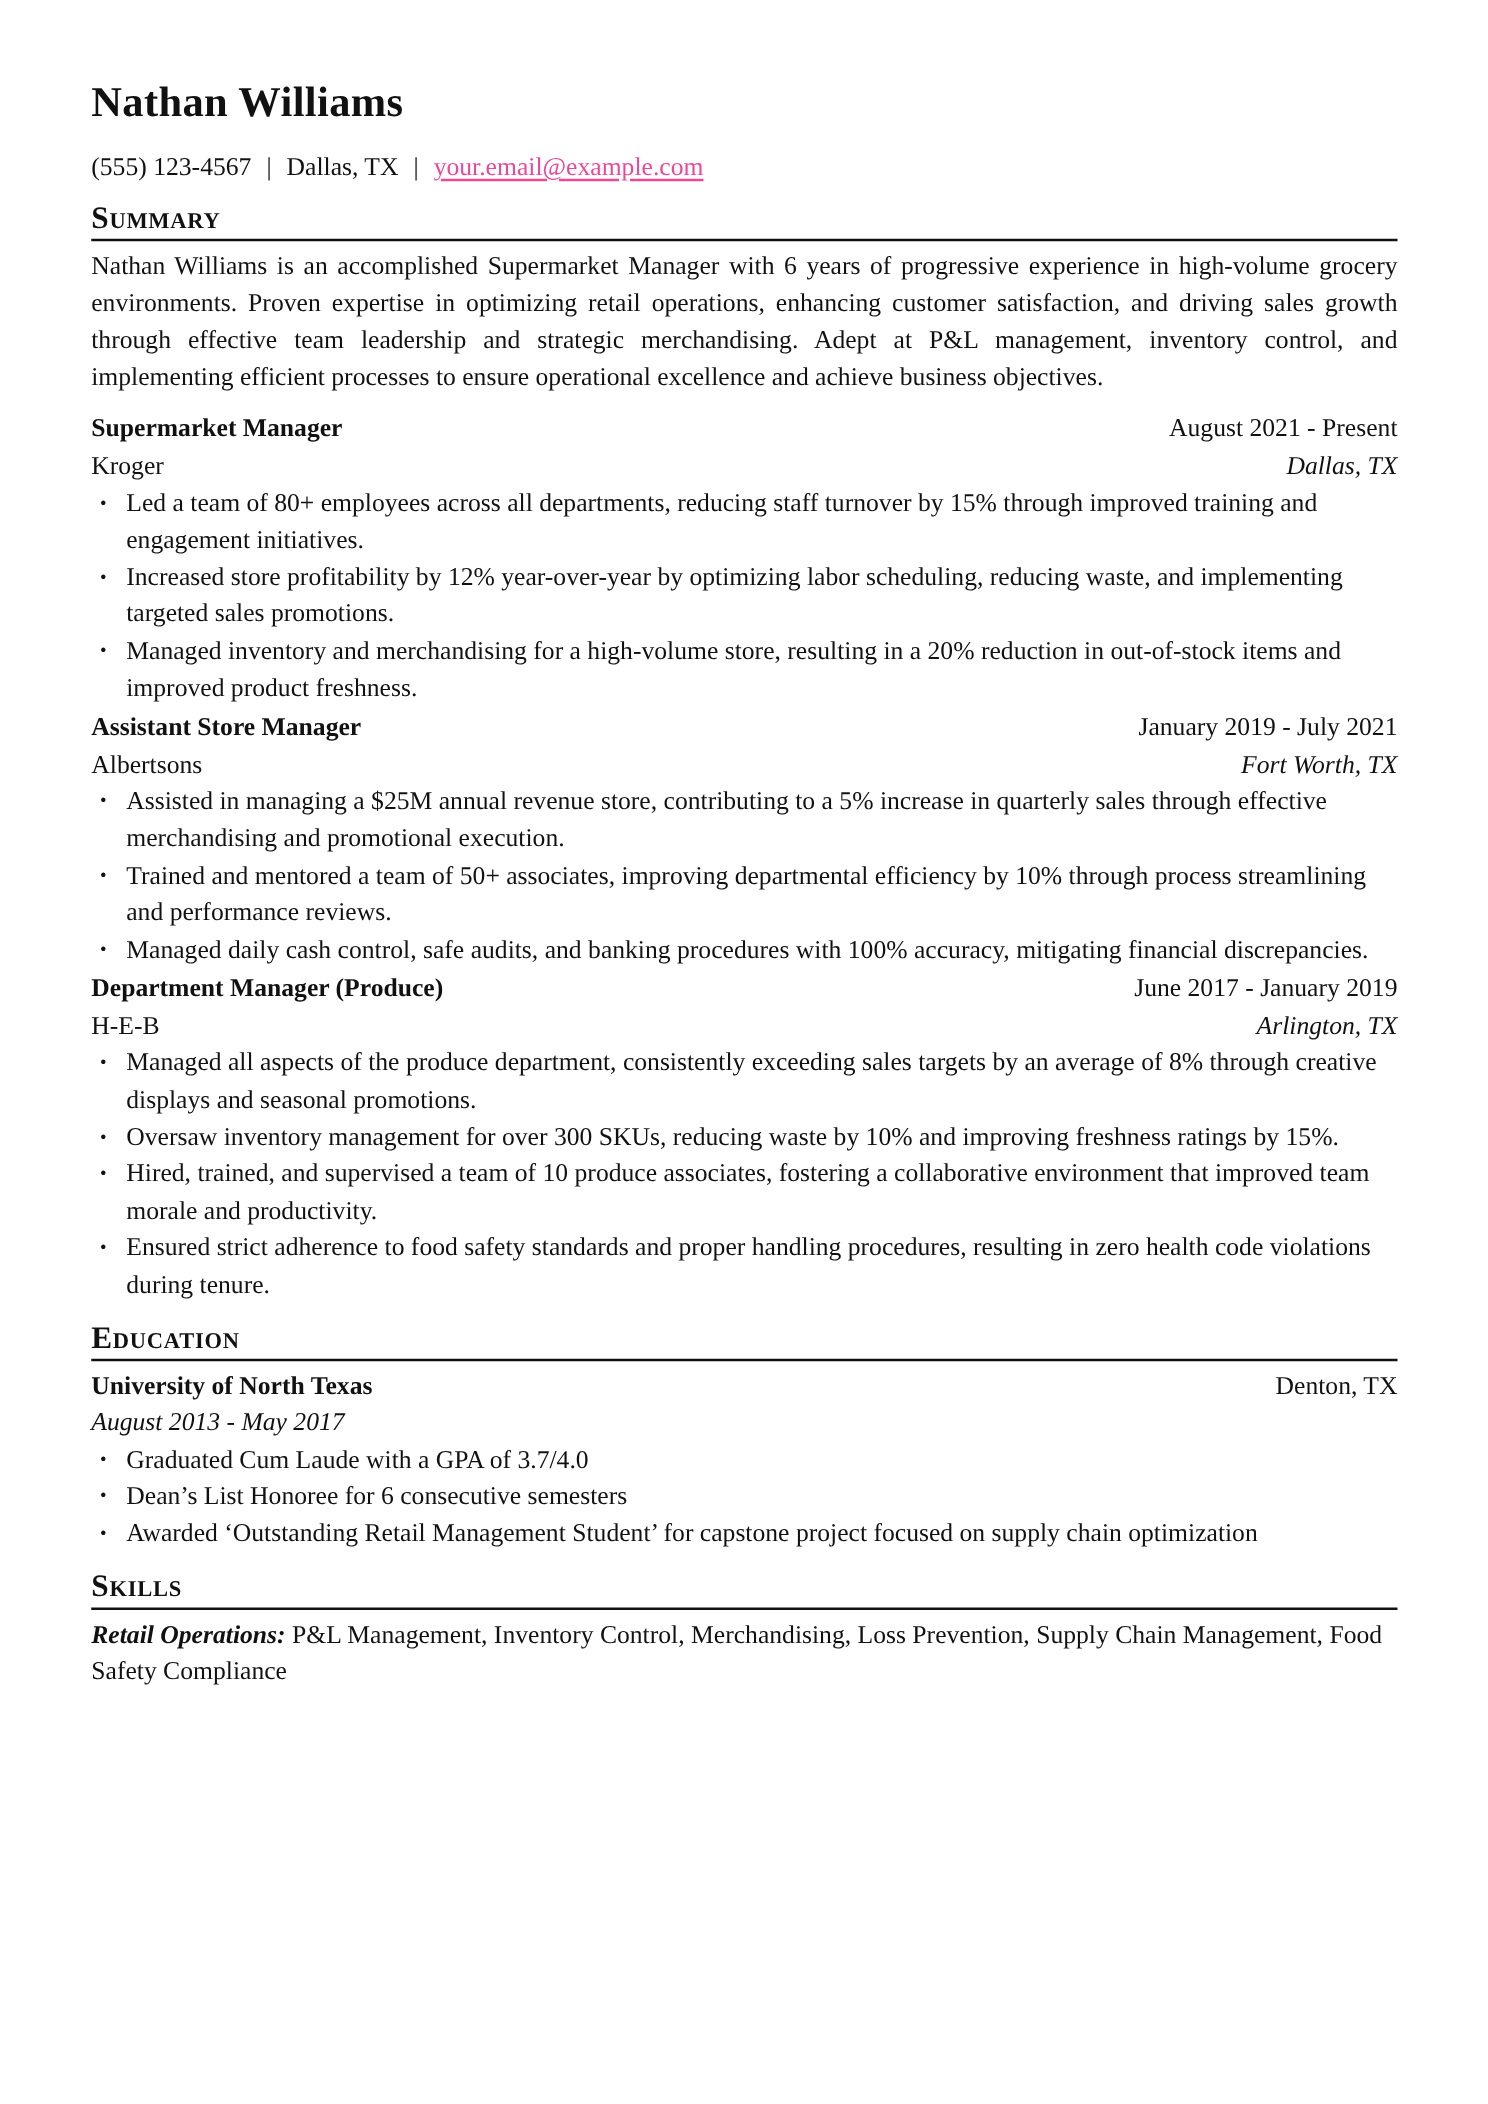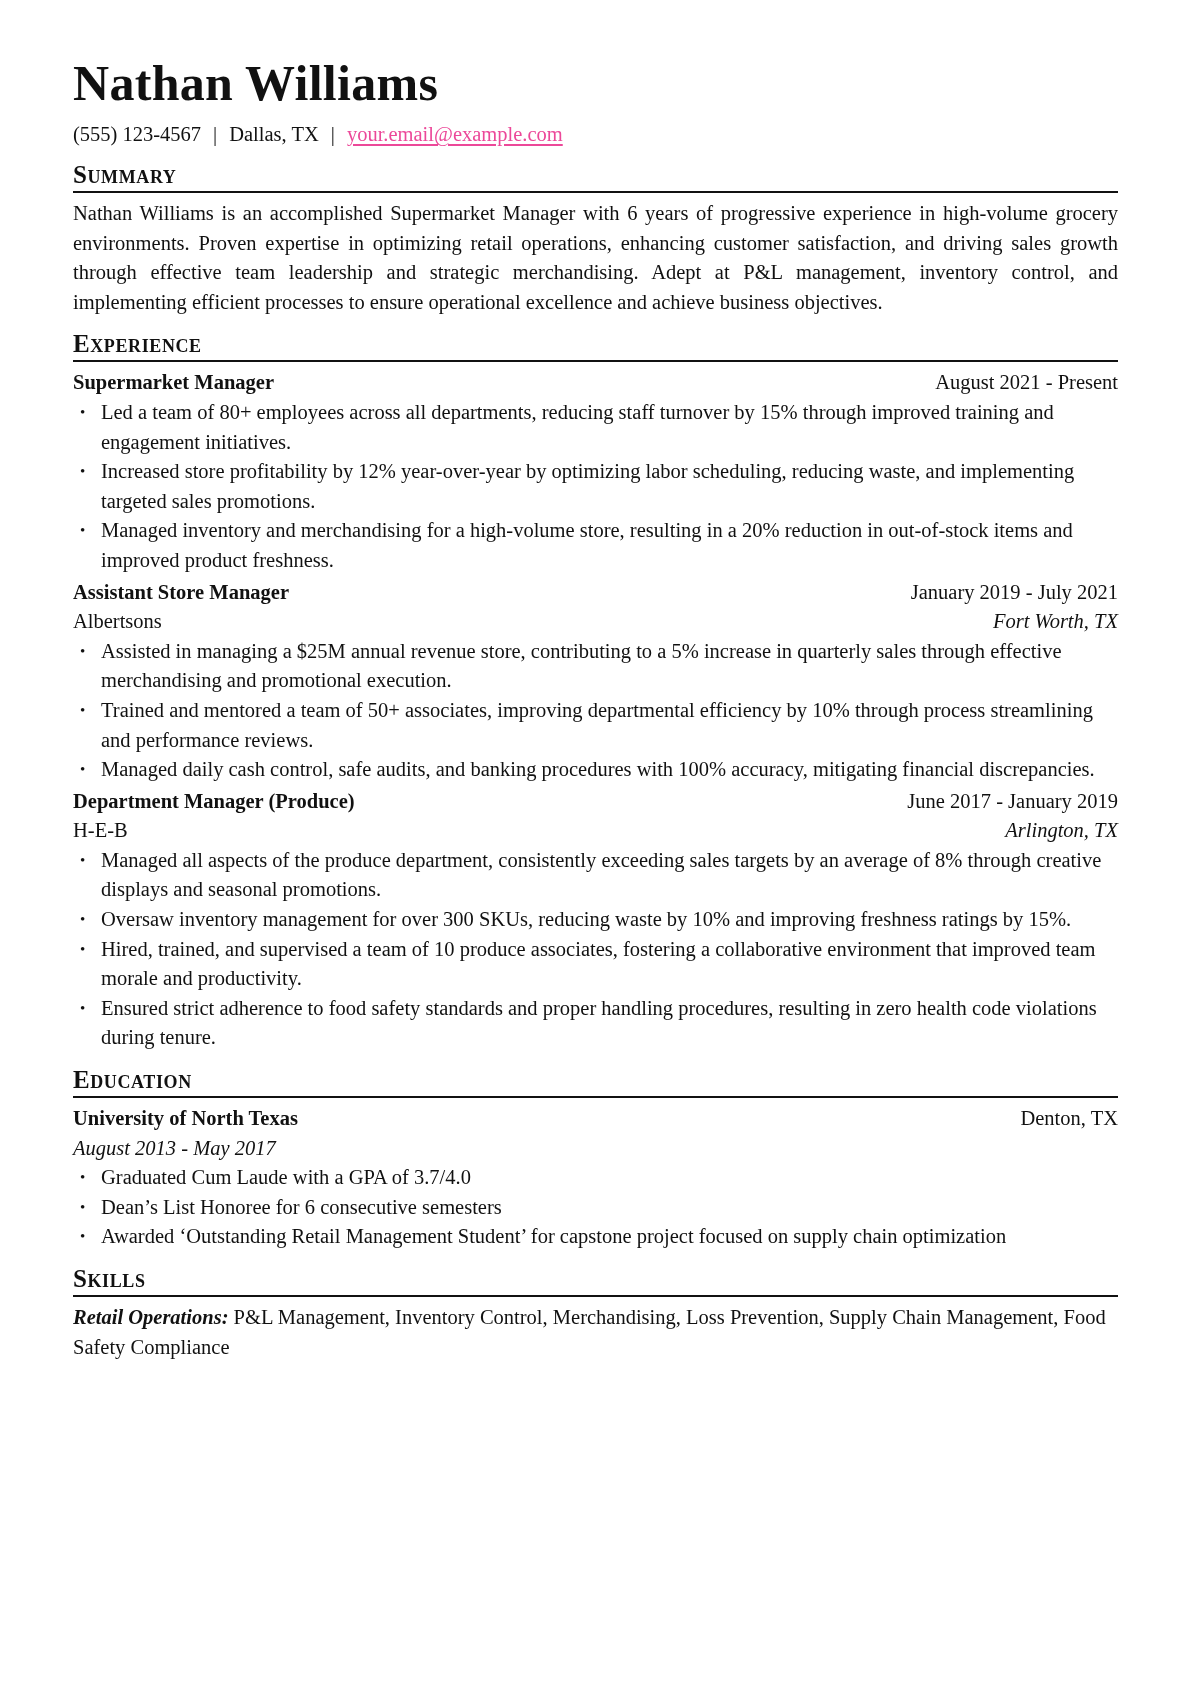--- a/index.html
+++ b/index.html
@@ -14,21 +14,21 @@
   .page {
     position: absolute;
     left: 73px;
     top: 58px;
     width: 1045px;
     font-family: "Liberation Serif", "DejaVu Serif", serif;
     font-size: 20.5px;
     line-height: 29.6px;
   }
   .name {
-    font-size: 50px;
+    font-size: 34px;
     font-weight: bold;
     line-height: 50px;
     margin: 0;
     letter-spacing: 0.3px;
   }
   .contact {
     margin-top: 12px;
     line-height: 28px;
     white-space: nowrap;
   }
@@ -80,27 +80,30 @@
   <div class="contact">
     <span>(555) 123-4567</span><span class="sep">|</span><span>Dallas, TX</span><span class="sep">|</span><a class="email">your.email@example.com</a>
   </div>
 
   <div class="section">
     <h2 class="section-title">Summary</h2>
     <div class="section-body summary" lang="en">Nathan Williams is an accomplished Supermarket Manager with 6 years of progressive experience in high-volume grocery environments. Proven expertise in optimizing retail operations, enhancing customer satisfaction, and driving sales growth through effective team leadership and strategic merchandising. Adept at P&amp;L management, inventory control, and implementing efficient processes to ensure operational excellence and achieve business objectives.</div>
   </div>
 
   <div class="section">
-    <h2 class="section-title">Experience</h2>
     <div class="section-body">
 
       <div class="entry">
         <div class="row">
           <span class="bold">Supermarket Manager</span>
           <span>August 2021 - Present</span>
+        </div>
+        <div class="row">
+          <span>Kroger</span>
+          <span class="ital">Dallas, TX</span>
         </div>
         <ul class="bullets">
           <li><span class="dot">•</span><span>Led a team of 80+ employees across all departments, reducing staff turnover by 15% through improved training and engagement initiatives.</span></li>
           <li><span class="dot">•</span><span>Increased store profitability by 12% year-over-year by optimizing labor scheduling, reducing waste, and implementing targeted sales promotions.</span></li>
           <li><span class="dot">•</span><span>Managed inventory and merchandising for a high-volume store, resulting in a 20% reduction in out-of-stock items and improved product freshness.</span></li>
         </ul>
       </div>
 
       <div class="entry">
         <div class="row">

